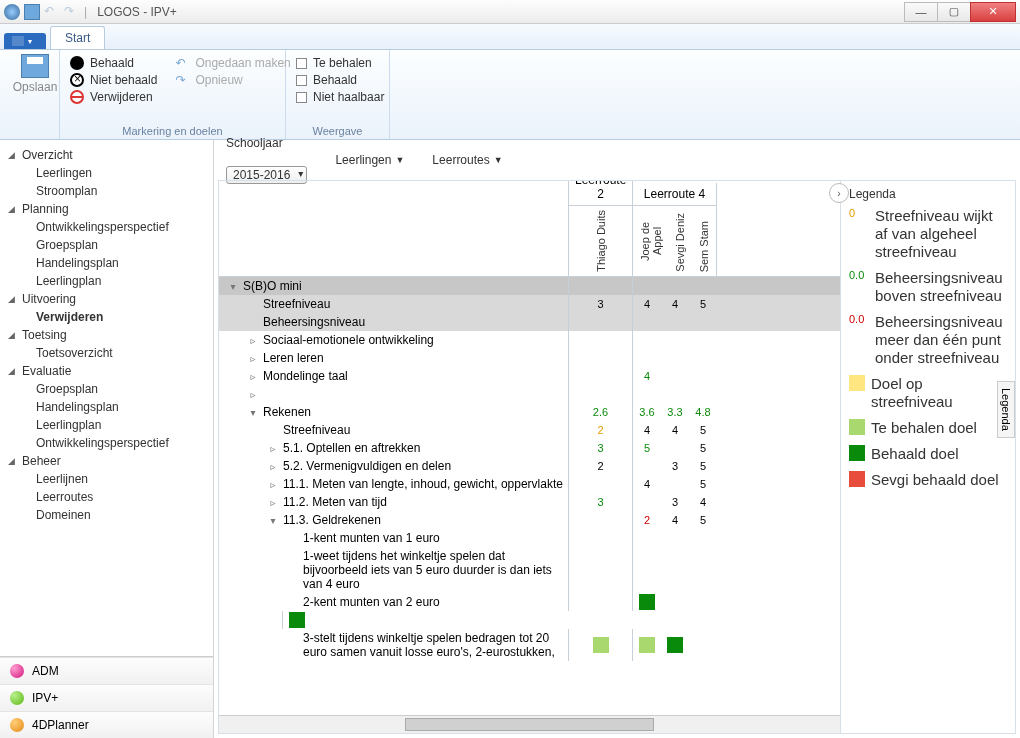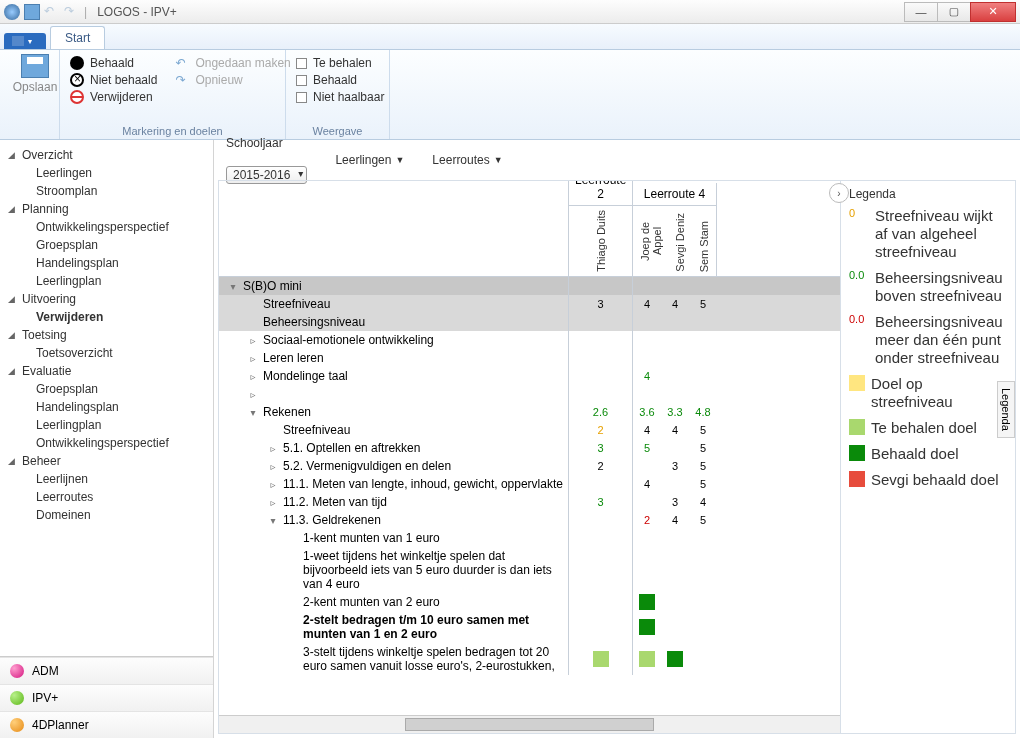--- a/index.html
+++ b/index.html
@@ -486,24 +486,20 @@
               <div class="gc r2a"></div>
               <div class="gc r3wrap">
                 <div class="gc r3a">
                   <span class="block dg"></span>
                 </div>
                 <div class="gc r3b"></div>
                 <div class="gc r3c"></div>
               </div>
             </div>
             <div class="grow ">
-              <div class="gcell-label ind3 bold">
-                <span class="tw"></span>
-                <span style="flex:1">2-stelt bedragen t/m 10 euro samen met munten van 1 en 2 euro</span>
-              </div>
               <div class="gc r2a"></div>
               <div class="gc r3wrap">
                 <div class="gc r3a">
                   <span class="block dg"></span>
                 </div>
                 <div class="gc r3b"></div>
                 <div class="gc r3c"></div>
               </div>
             </div>
             <div class="grow ">

